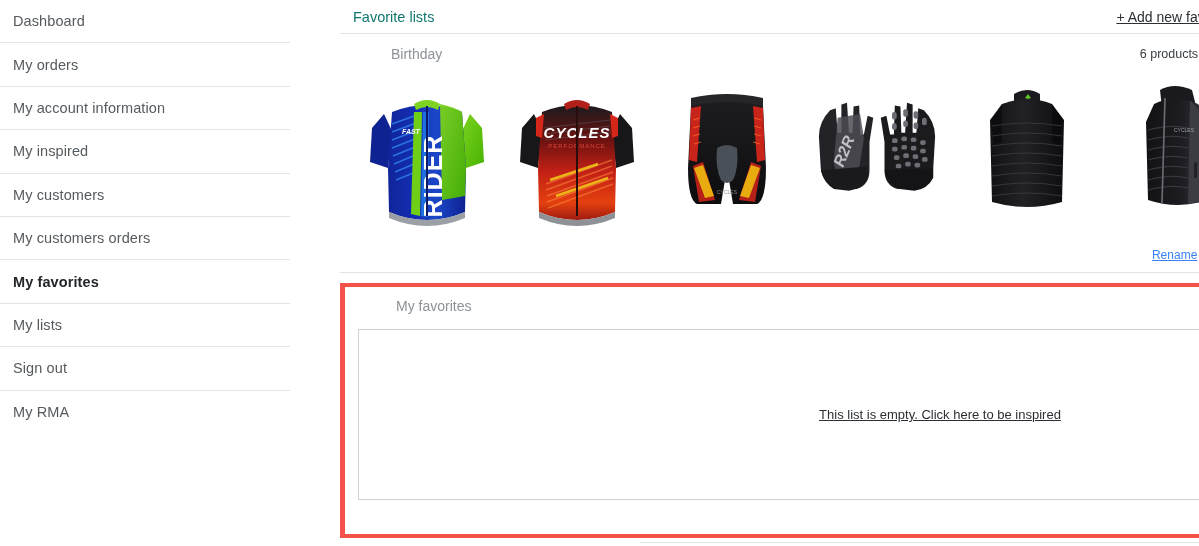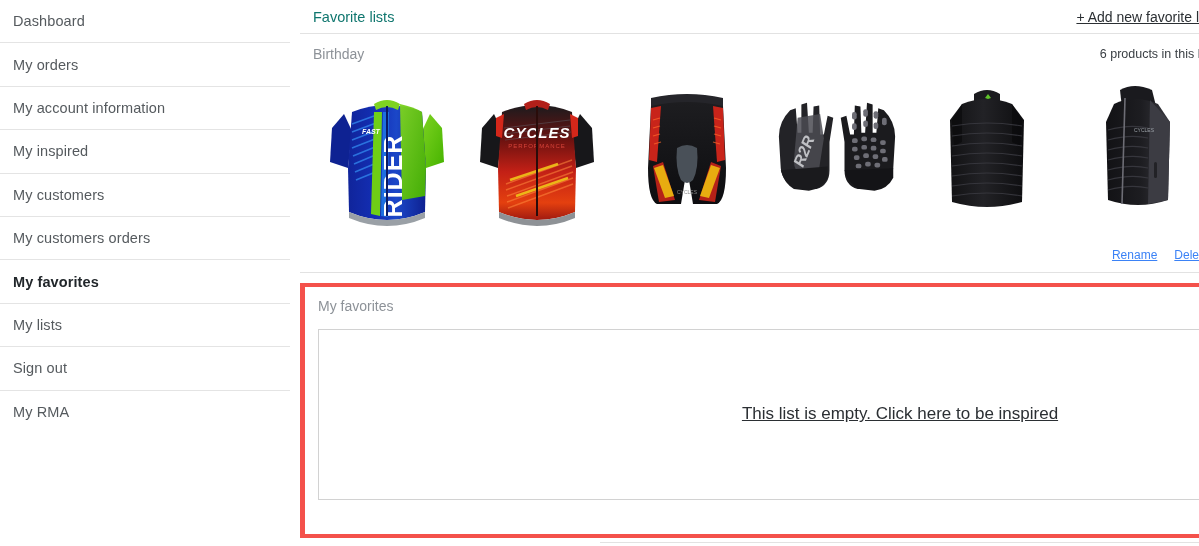--- a/index.html
+++ b/index.html
@@ -4,21 +4,21 @@
 <title>My favorites</title>
 <style>
   * { box-sizing: border-box; }
   html, body {
     margin: 0; padding: 0;
     width: 1199px; height: 546px;
     background: #ffffff;
     font-family: "Liberation Sans", sans-serif;
     overflow: hidden;
   }
-  .page { position: relative; width: 1199px; height: 546px; display: flex; }
+  .page { position: relative; width: 1199px; height: 546px; display: flex; gap: 40px; }
 
   
   .sidebar {
     width: 300px;
     flex: 0 0 300px;
     padding: 0;
     background: #ffffff;
   }
   .side-item {
     height: 43.4px;
@@ -59,21 +59,21 @@
 
   
   .list-block { position: relative; }
   .list-bar {
     height: 39px;
     display: flex;
     align-items: center;
     justify-content: space-between;
     padding: 0 9px 0 13px;
   }
-  .list-name { font-size: 14px; color: #8d9298; }
+  .list-name { font-size: 14px; color: #8d9298; margin-left: 38px; }
   .list-count { font-size: 12.5px; color: #3b4045; }
 
   .products {
     display: flex;
     align-items: center;
     justify-content: space-between;
     padding: 0 10px 0 12px;
     height: 165px;
   }
   .prod {
@@ -110,21 +110,21 @@
   .hl-inner { padding: 0; height: 100%; display:flex; flex-direction:column; }
   .empty-box {
     margin: 3px 13px 0 13px;
     border: 1px solid #d2d2d2;
     height: 172px;
     display: flex;
     align-items: center;
     justify-content: center;
   }
   .empty-link {
-    font-size: 17px; color: #2b2f33;
+    font-size: 13px; color: #2b2f33;
     text-decoration: underline; cursor: pointer;
   }
   .bottom-rule {
     position: absolute;
     left: 300px; top: 542px; width: 899px; height: 1px; background: #e2e2e2;
   }
 </style>
 </head>
 <body>
 

